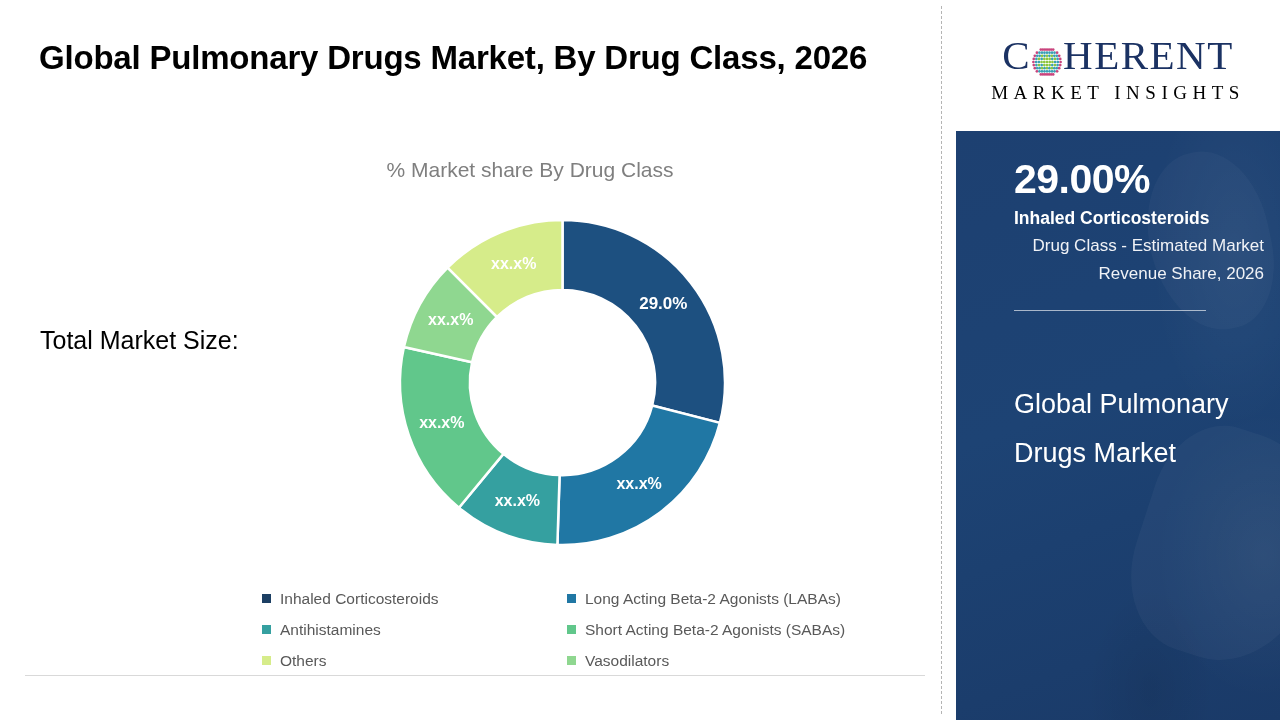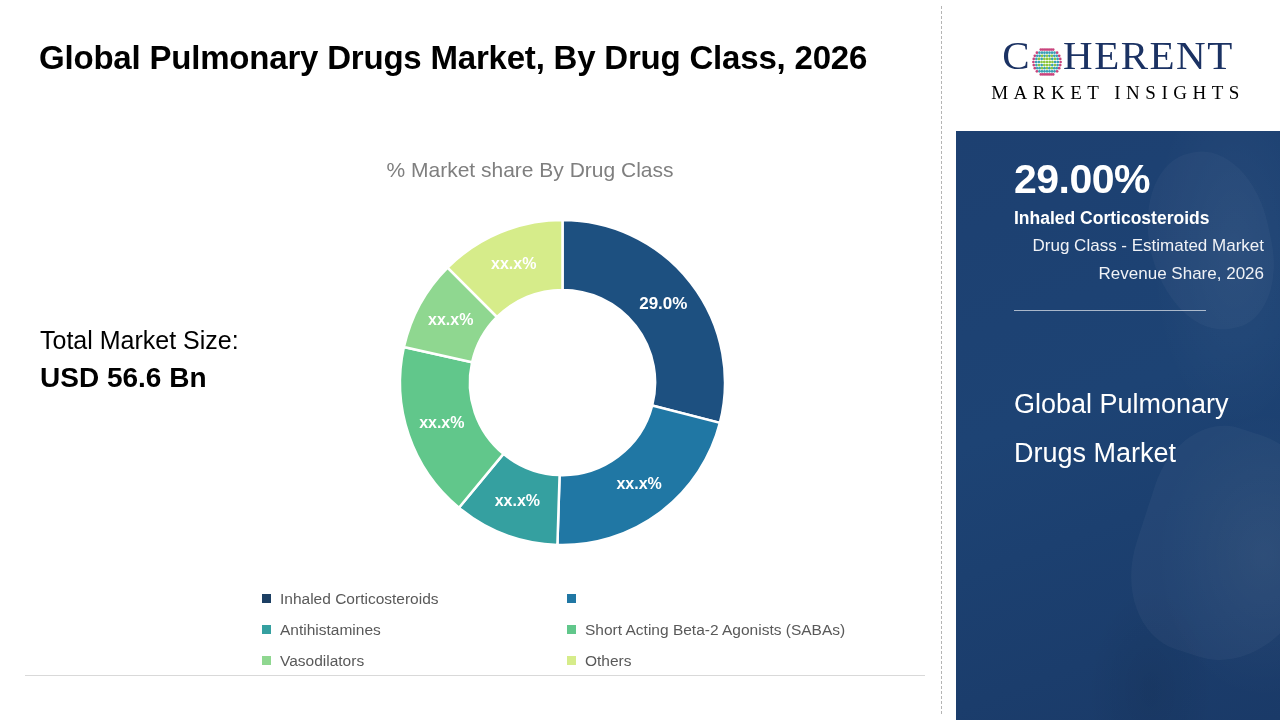--- a/index.html
+++ b/index.html
@@ -233,21 +233,20 @@
 <div class="page">
 
   <div class="left-panel">
 
     <div class="title">Global Pulmonary Drugs Market, By Drug Class, 2026</div>
 
     <div class="subtitle">% Market share By Drug Class</div>
 
     <div class="total-block">
       <div class="total-label">Total Market Size:</div>
-      <div class="total-value">USD 56.6 Bn</div>
     </div>
 
     <div class="chart-wrap">
       <svg id="donut-svg" width="325" height="325" viewBox="0 0 325 325">
           <path d="M 162.5 0 A 162.5 162.5 0 0 1 319.8947636834026 202.91210666428887 L 252.21501529953946 185.53490079864466 A 92.62499999999999 92.62499999999999 0 0 0 162.5 69.87500000000001 Z" fill="#1d5080" stroke="#ffffff" stroke-width="2.5"></path>
           <text x="263.294148766174" y="84.3160439683922" class="slice-label big">29.0%</text>
           <path d="M 319.8947636834026 202.91210666428887 A 162.5 162.5 0 0 1 157.39575164980417 324.91981605943135 L 159.59057844038836 255.07929515387588 A 92.62499999999999 92.62499999999999 0 0 0 252.21501529953946 185.53490079864466 Z" fill="#2077a4" stroke="#ffffff" stroke-width="2.5"></path>
           <text x="239.09110499313311" y="264.5097742482595" class="slice-label">xx.x%</text>
           <path d="M 157.39575164980417 324.91981605943135 A 162.5 162.5 0 0 1 58.91860166583787 287.7084019510657 L 103.45860294952759 233.86878911210744 A 92.62499999999999 92.62499999999999 0 0 0 159.59057844038836 255.07929515387588 Z" fill="#35a0a0" stroke="#ffffff" stroke-width="2.5"></path>
           <text x="117.40986524040851" y="281.82757918273495" class="slice-label">xx.x%</text>
@@ -260,36 +259,37 @@
         </svg>
     </div>
 
     <div class="legend" id="legend">
         <div class="legend-item">
           <span class="legend-swatch" style="background: rgb(28, 63, 99);"></span>
           <span>Inhaled Corticosteroids</span>
         </div>
         <div class="legend-item">
           <span class="legend-swatch" style="background: rgb(32, 119, 164);"></span>
+          <span>Long Acting Beta-2 Agonists (LABAs)</span>
         </div>
         <div class="legend-item">
           <span class="legend-swatch" style="background: rgb(53, 160, 160);"></span>
           <span>Antihistamines</span>
         </div>
         <div class="legend-item">
           <span class="legend-swatch" style="background: rgb(97, 199, 139);"></span>
           <span>Short Acting Beta-2 Agonists (SABAs)</span>
         </div>
         <div class="legend-item">
+          <span class="legend-swatch" style="background: rgb(214, 236, 138);"></span>
+          <span>Others</span>
+        </div>
+        <div class="legend-item">
           <span class="legend-swatch" style="background: rgb(143, 215, 144);"></span>
           <span>Vasodilators</span>
-        </div>
-        <div class="legend-item">
-          <span class="legend-swatch" style="background: rgb(214, 236, 138);"></span>
-          <span>Others</span>
         </div>
       </div>
 
     <div class="source-rule"></div>
 
     <div class="divider"></div>
   </div>
 
   <div class="right-panel">
 

